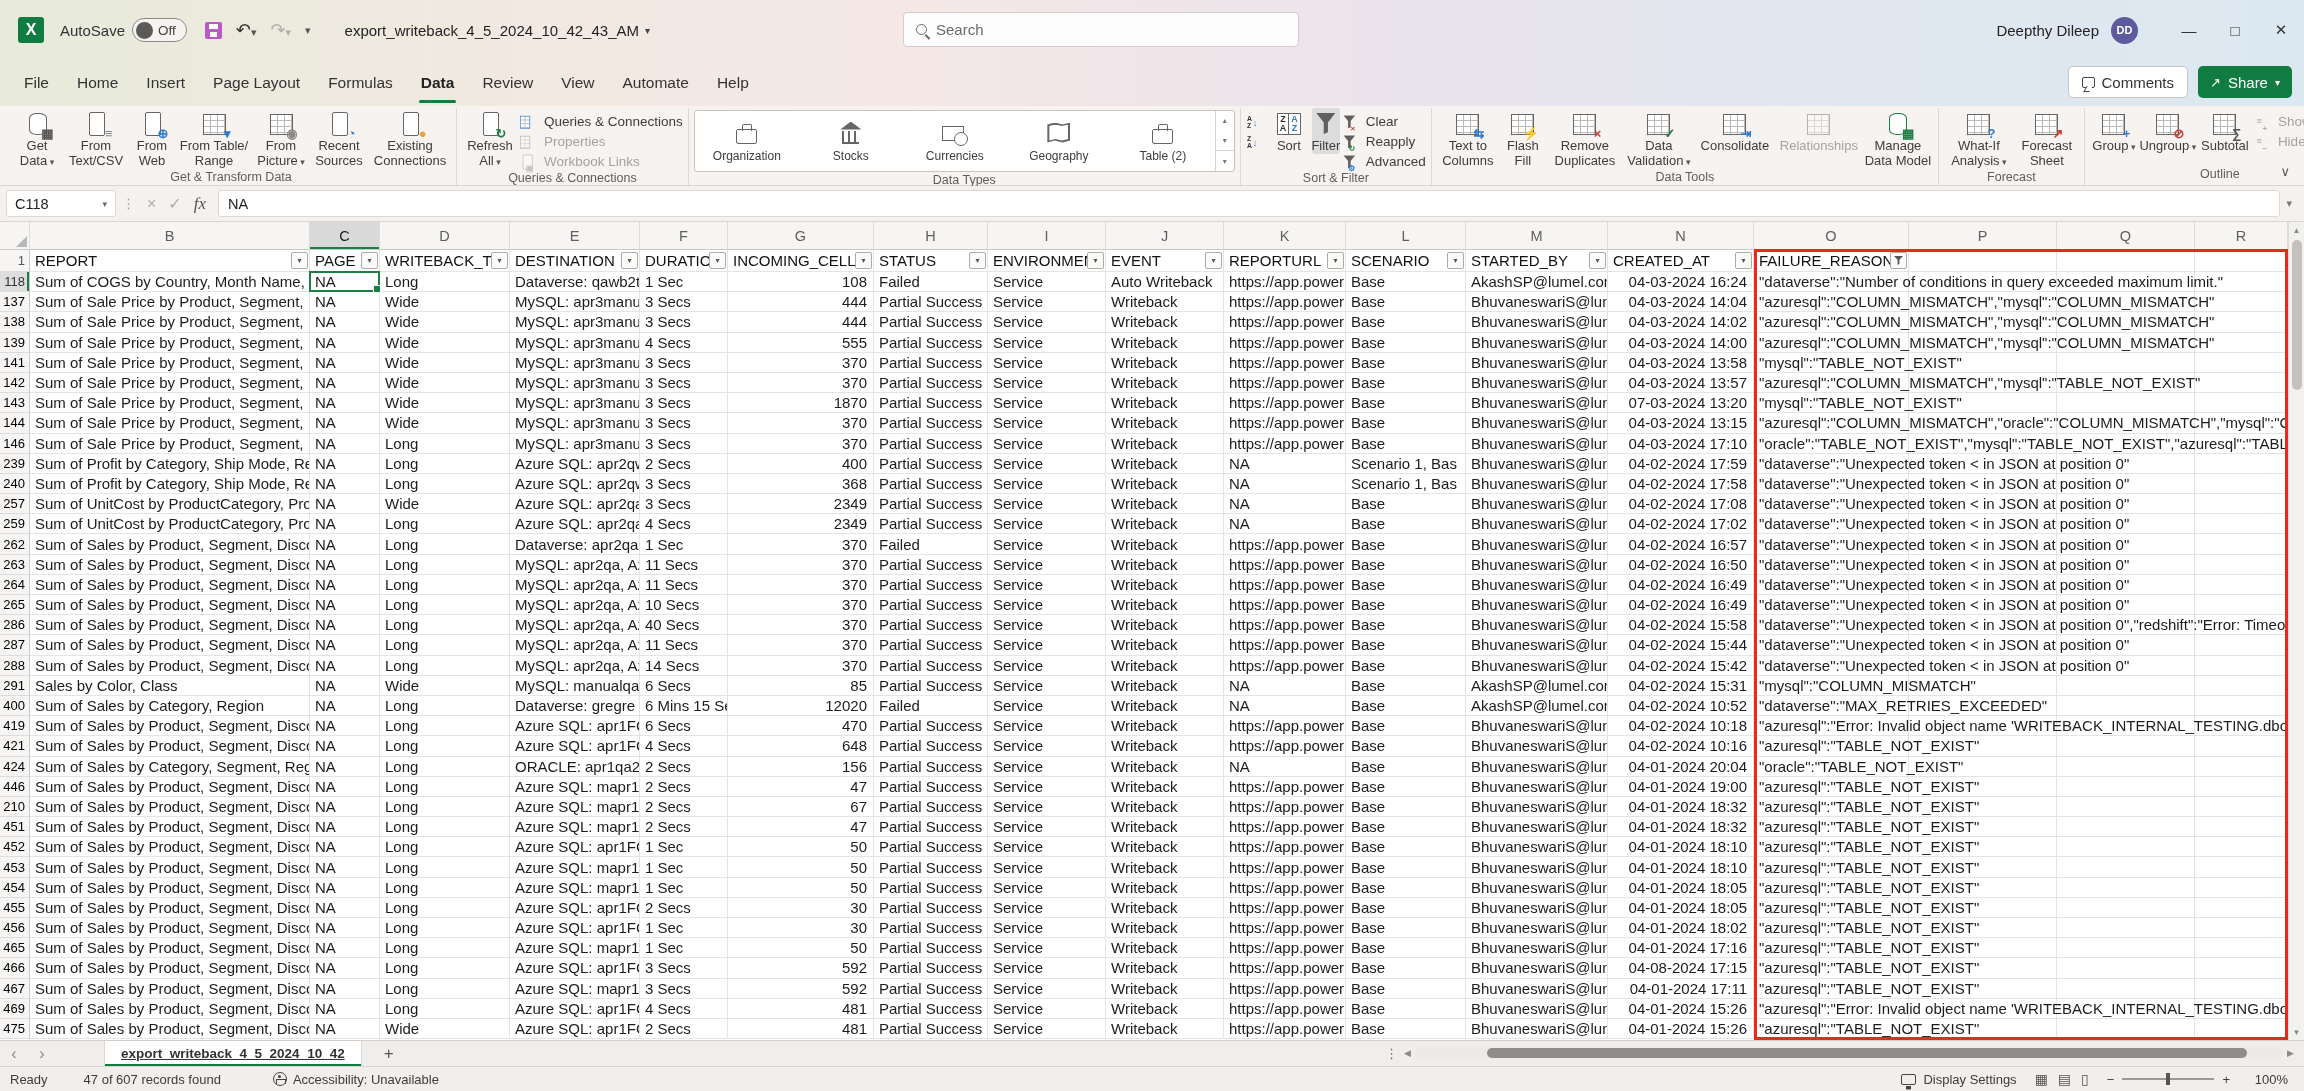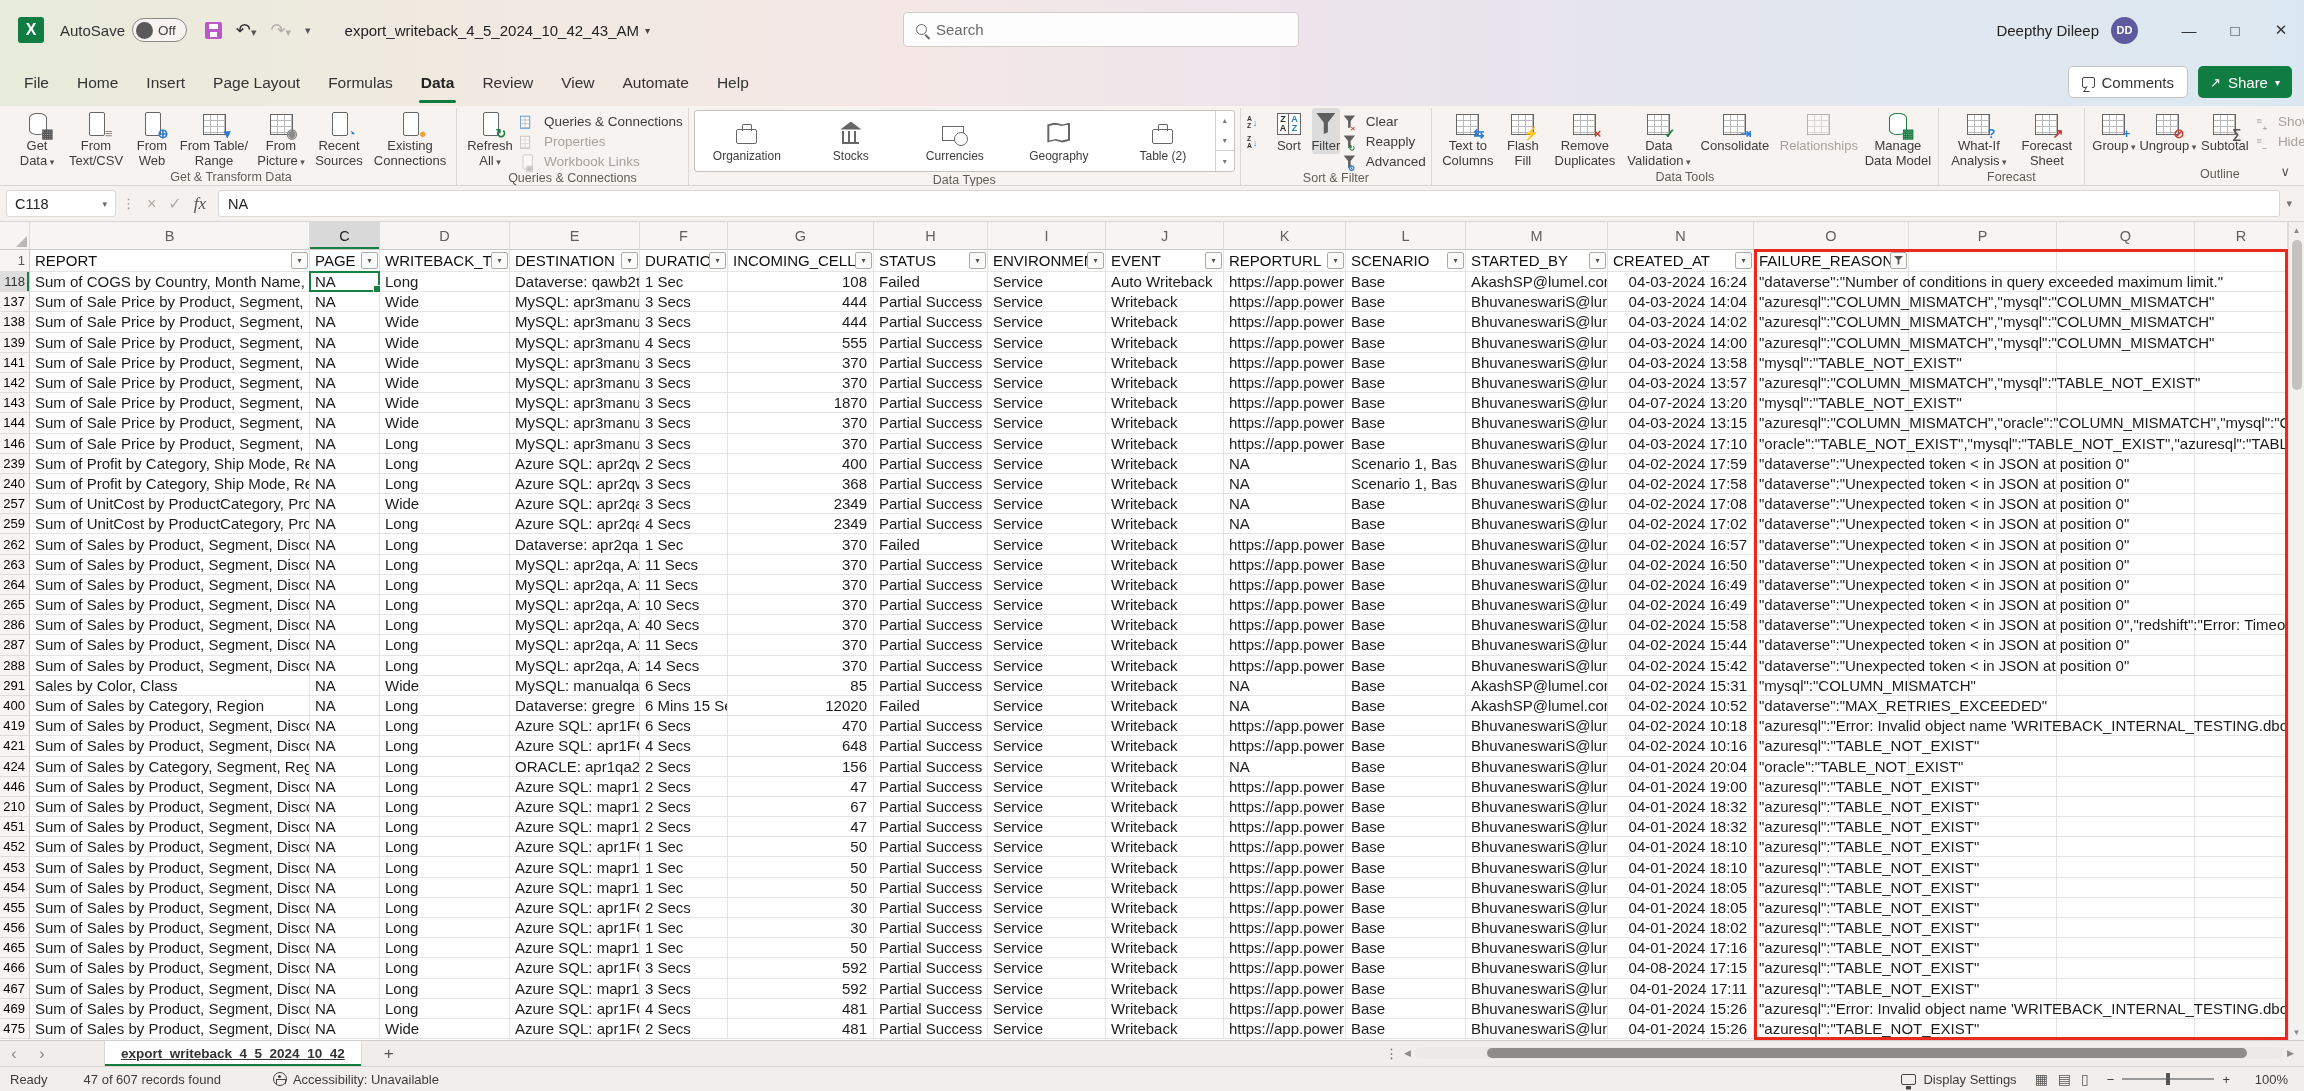--- a/index.html
+++ b/index.html
@@ -743,21 +743,21 @@
         <div class="cell" style="width: 130px; height: 20.2px;">Wide</div>
         <div class="cell" style="width: 130px; height: 20.2px;">MySQL: apr3manual, Az</div>
         <div class="cell" style="width: 88px; height: 20.2px;">3 Secs</div>
         <div class="cell rt" style="width: 146px; height: 20.2px;">1870</div>
         <div class="cell" style="width: 114px; height: 20.2px;">Partial Success</div>
         <div class="cell" style="width: 118px; height: 20.2px;">Service</div>
         <div class="cell" style="width: 118px; height: 20.2px;">Writeback</div>
         <div class="cell" style="width: 122px; height: 20.2px;">https://app.powerbi.co</div>
         <div class="cell" style="width: 120px; height: 20.2px;">Base</div>
         <div class="cell" style="width: 142px; height: 20.2px;">BhuvaneswariS@lumel</div>
-        <div class="cell rt" style="width: 146px; height: 20.2px;">04-07-2024 13:20</div>
+        <div class="cell rt" style="width: 146px; height: 20.2px;">07-03-2024 13:20</div>
         <div class="cell ovf" style="width: 155px; height: 20.2px;">"mysql":"TABLE_NOT_EXIST"</div>
         <div class="cell" style="width: 148px; height: 20.2px;"></div>
         <div class="cell" style="width: 138px; height: 20.2px;"></div>
         <div class="cell" style="width: 93px; height: 20.2px;"></div>
       </div>
       <div class="grow" style="height: 20.2px;">
         <div class="gut" style="height: 20.2px;">144</div>
         <div class="cell" style="width: 280px; height: 20.2px;">Sum of Sale Price by Product, Segment, Disco</div>
         <div class="cell" style="width: 70px; height: 20.2px;">NA</div>
         <div class="cell" style="width: 130px; height: 20.2px;">Wide</div>

